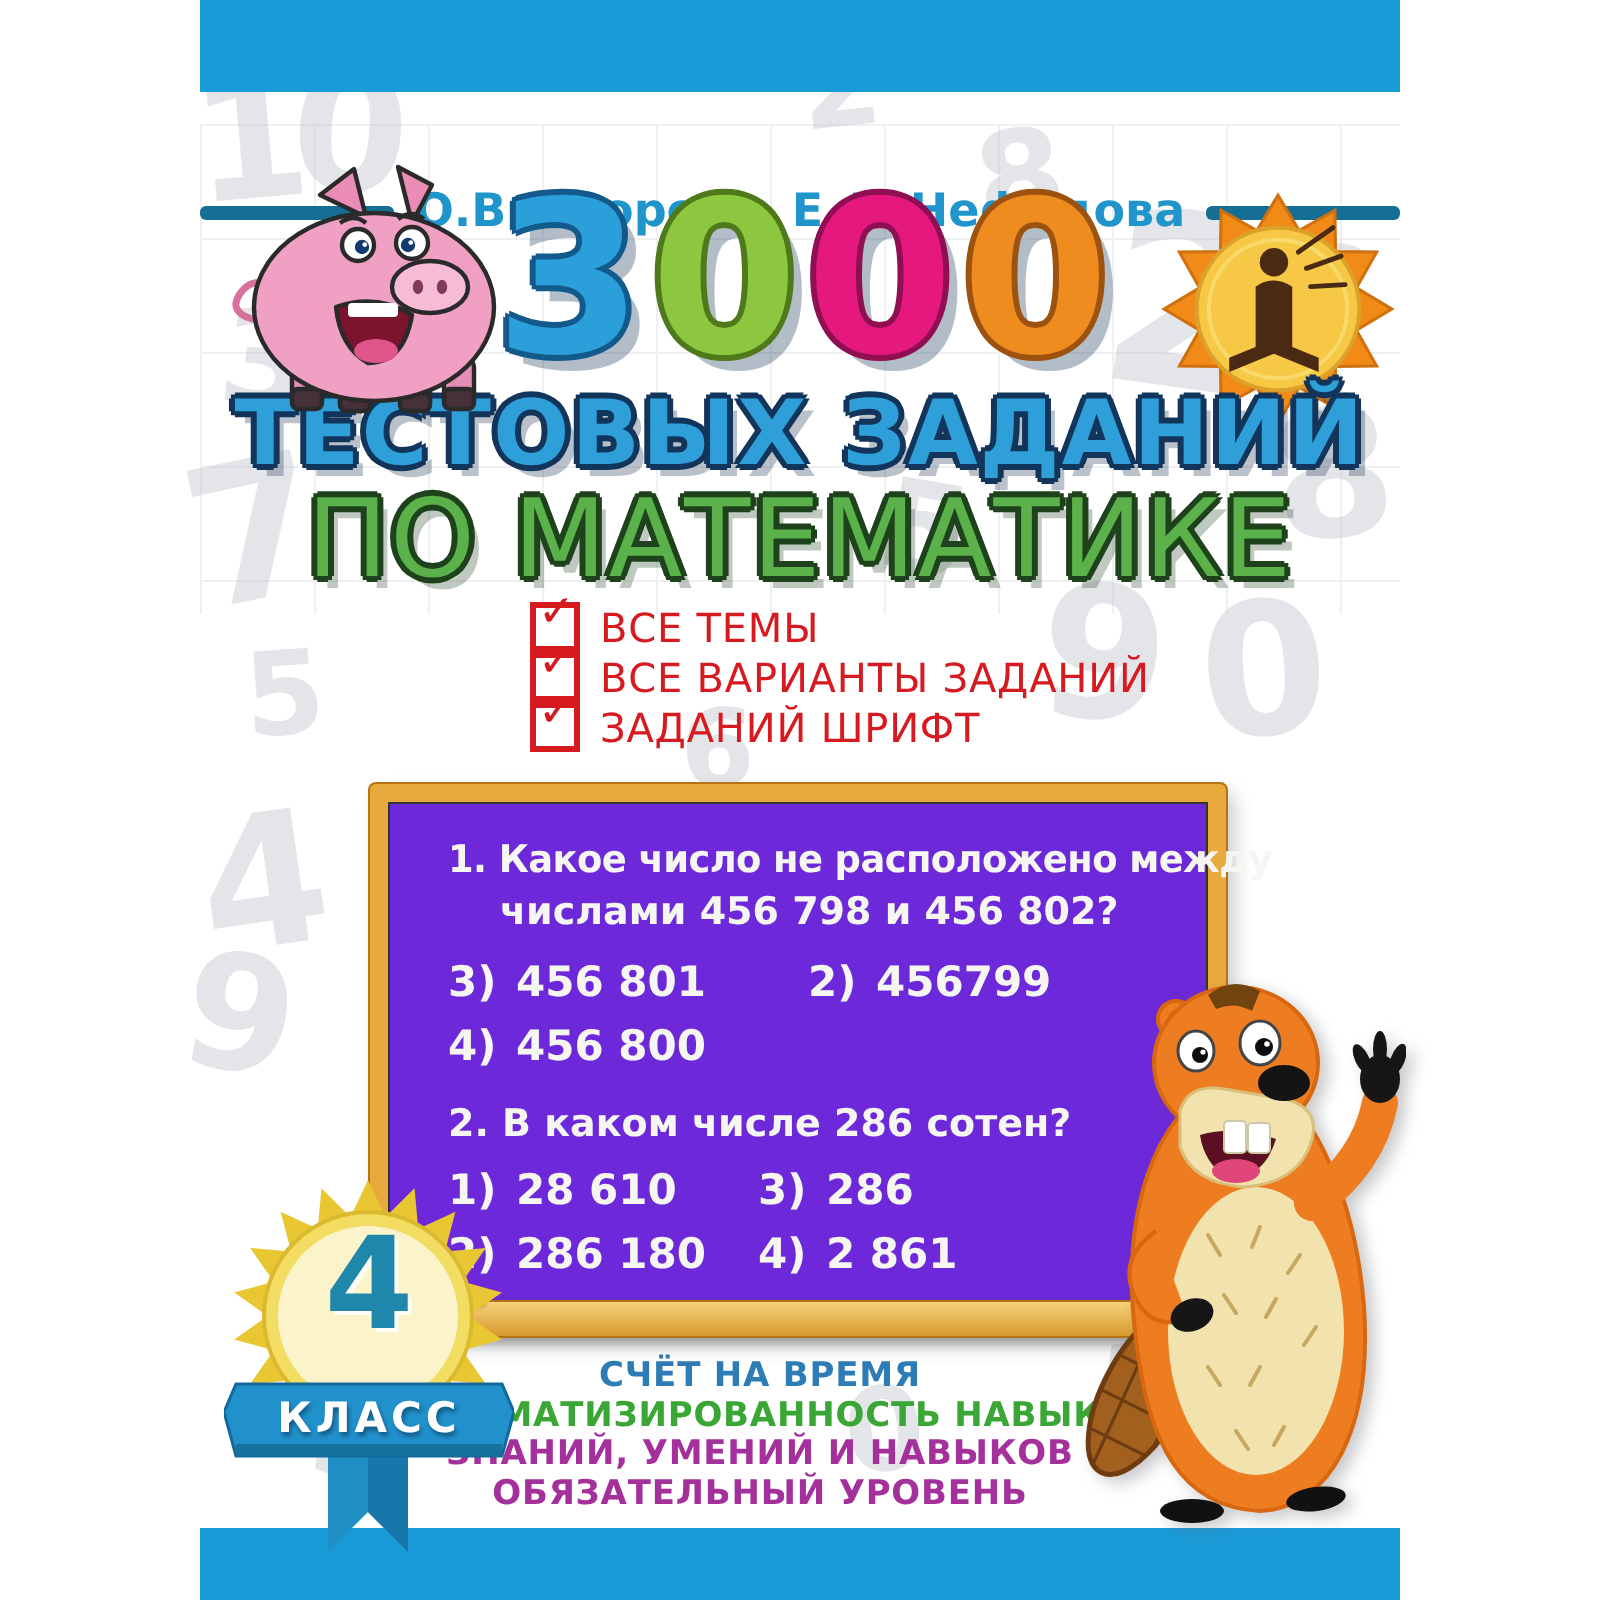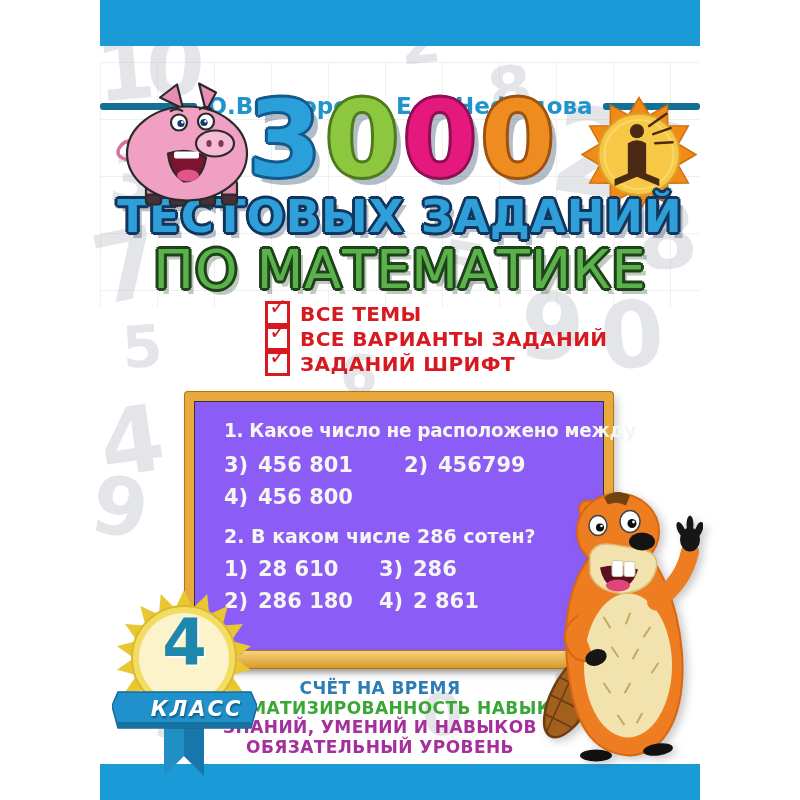--- a/index.html
+++ b/index.html
@@ -33,23 +33,23 @@
       2px 2px 0 #12355c,-2px 2px 0 #12355c,2px -2px 0 #12355c,-2px -2px 0 #12355c,5px 6px 0 rgba(30,50,80,.30);}
   .subtitle2{position:absolute;left:-10px;top:238px;width:620px;text-align:center;z-index:3;
     font-size:54px;font-weight:normal;letter-spacing:1px;color:#5cb24a;white-space:nowrap;
     text-shadow:3px 0 0 #1e431c,-3px 0 0 #1e431c,0 3px 0 #1e431c,0 -3px 0 #1e431c,
       2px 2px 0 #1e431c,-2px 2px 0 #1e431c,2px -2px 0 #1e431c,-2px -2px 0 #1e431c,5px 6px 0 rgba(30,60,30,.28);}
 
   .checklist{position:absolute;left:165px;top:301px;z-index:3;}
   .feat{display:flex;align-items:center;height:25px;}
   .cbox{position:relative;width:19px;height:19px;border:3px solid #d71920;background:#fff;margin-right:10px;flex:0 0 auto;}
   .cbox i{position:absolute;left:1px;top:-8px;font-style:normal;font-weight:bold;color:#d71920;font-size:22px;line-height:22px;}
-  .flabel{font-size:20px;font-weight:bold;color:#d71920;letter-spacing:.4px;white-space:nowrap;}
-
-  .board{position:absolute;left:85px;top:392px;width:410px;height:258px;background:#8b5cf6;z-index:2;
+  .flabel{font-size:20px;font-weight:normal;color:#d71920;letter-spacing:.4px;white-space:nowrap;}
+
+  .board{position:absolute;left:85px;top:392px;width:410px;height:258px;background:#6d28d9;z-index:2;
     border:9px solid #e9a93c;border-radius:3px;
     box-shadow:0 0 0 1px #b27414, inset 0 0 0 1px #30352f, 4px 5px 10px rgba(0,0,0,.22);}
   .bc{position:absolute;left:30px;top:18px;right:6px;color:#f5f6f1;font-weight:bold;}
   .q1a{font-size:19px;letter-spacing:-.3px;transform:scaleX(.97);transform-origin:left;white-space:nowrap;}
   .q1b{font-size:19px;margin-top:4px;padding-left:26px;white-space:nowrap;}
   .opts{display:grid;grid-template-columns:180px 1fr;grid-row-gap:8px;margin-top:12px;}
   .opt{font-size:21px;white-space:nowrap;}
   .opt .n{display:inline-block;width:34px;}
   .q2a{font-size:19px;margin-top:16px;white-space:nowrap;}
   .opts2{margin-top:10px;grid-template-columns:155px 1fr;}
@@ -57,22 +57,22 @@
     background:linear-gradient(#f6d27c,#d89a2e);box-shadow:2px 3px 5px rgba(0,0,0,.25);}
   .chalk{position:absolute;left:22px;top:-4px;width:34px;height:7px;background:#fdfdfb;border-radius:3px;
     transform:rotate(-6deg);box-shadow:1px 1px 2px rgba(0,0,0,.4);}
 
   .beaver{position:absolute;left:438px;top:488px;width:165px;height:278px;z-index:5;}
   .beaver svg{filter:drop-shadow(4px 3px 4px rgba(100,100,110,.35));}
 
   .badge{position:absolute;left:12px;top:580px;width:145px;height:200px;z-index:6;}
   .badge-num{position:absolute;left:0;top:30px;width:145px;text-align:center;font-size:64px;line-height:66px;
     font-weight:bold;color:#1f87ab;text-shadow:2px 2px 0 rgba(255,255,255,.8);}
-  .badge-label{position:absolute;left:12px;top:117px;width:145px;text-align:center;font-size:21px;
-    font-weight:bold;color:#ffffff;letter-spacing:2px;text-shadow:1px 2px 2px rgba(0,40,70,.5);font-style:italic;}
+  .badge-label{position:absolute;left:0;top:117px;width:145px;text-align:center;font-size:21px;
+    font-weight:bold;color:#ffffff;letter-spacing:2px;text-shadow:1px 2px 2px rgba(0,40,70,.5);}
 
   .footer{position:absolute;left:60px;top:679px;width:440px;text-align:center;z-index:1;}
   .footer div{font-size:17px;font-weight:bold;letter-spacing:.4px;line-height:19.5px;white-space:nowrap;}
 </style>
 </head>
 <body>
 
 <div class="stage">
   <div class="cover">
 
@@ -180,20 +180,21 @@
         <span class="cbox">
             <i>✓</i>
           </span>
         <span class="flabel">ЗАДАНИЙ ШРИФТ</span>
       </div>
     </div>
 
     <div class="board">
       <div class="bc">
         <div class="q1a">1. Какое число не расположено между</div>
+        <div class="q1b">числами 456 798 и 456 802?</div>
         <div class="opts">
           <div class="opt"><span class="n">3)</span><span>456 801</span></div>
           <div class="opt"><span class="n">2)</span><span>456799</span></div>
           <div class="opt"><span class="n">4)</span><span>456 800</span></div>
         </div>
         <div class="q2a">2. В каком числе 286 сотен?</div>
         <div class="opts opts2">
           <div class="opt"><span class="n">1)</span><span>28 610</span></div>
           <div class="opt"><span class="n">3)</span><span>286</span></div>
           <div class="opt"><span class="n">2)</span><span>286 180</span></div>

